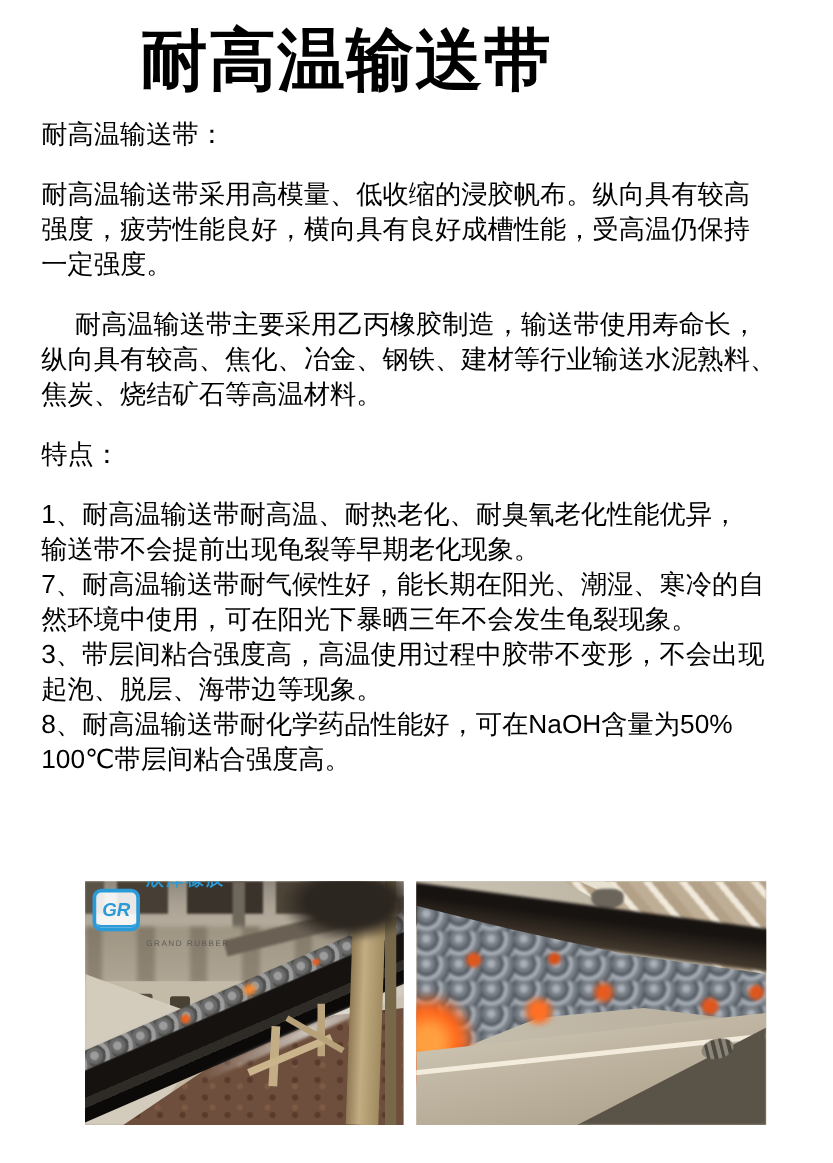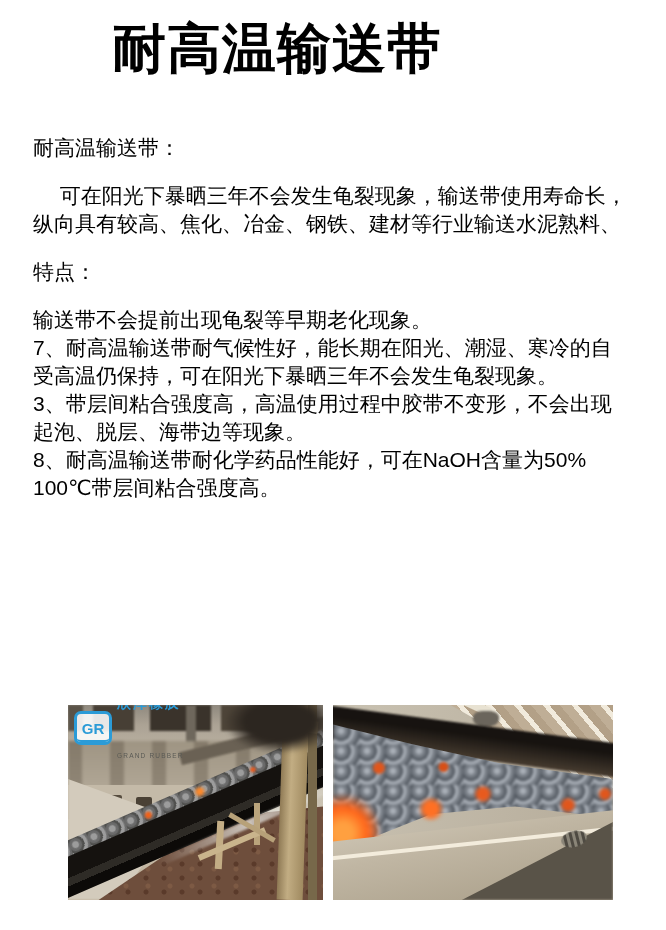--- a/index.html
+++ b/index.html
@@ -1,20 +1,20 @@
 <!DOCTYPE html>
 <html><head>
 <meta charset="utf-8">
 <style>
   html,body{margin:0;padding:0;background:#ffffff;}
   .page{position:relative;width:666px;height:930px;background:#ffffff;overflow:hidden;
         font-family:"Liberation Sans","DejaVu Sans",sans-serif;color:#000;}
   .title{position:absolute;top:16px;left:0;width:554px;text-align:center;
          font-size:54px;font-weight:700;letter-spacing:1px;line-height:64px;}
-  .body-text{position:absolute;top:94px;left:33px;width:600px;font-size:21px;margin-top:40px;}
+  .body-text{position:absolute;top:94px;left:33px;width:600px;font-size:21px;}
   .para{margin:0 0 20px 0;}
   .line{height:28px;line-height:28px;white-space:nowrap;}
 
   
   .photo{position:absolute;top:705px;height:195px;overflow:hidden;background:#c6bdac;}
   .photo *{position:absolute;}
   .photo-left{left:68px;width:255px;}
   .photo-right{left:333px;width:280px;}
 
   
@@ -62,21 +62,21 @@
   .lp-brace{left:158px;top:120px;width:52px;height:5px;background:#b7a179;transform:rotate(30deg);}
   .lp-beam{left:212px;top:0;width:26px;height:100%;transform:rotate(2deg);
      background:linear-gradient(90deg,#8f7a55,#c2ad83 40%,#a08a60);}
   .lp-beam2{left:240px;top:0;width:9px;height:100%;background:#77684a;filter:blur(.5px);}
   .lp-bracket{left:188px;top:14px;width:62px;height:12px;background:#9c8a66;transform:rotate(5deg);}
   .lp-trmass{right:-12px;top:-14px;width:110px;height:62px;filter:blur(2px);
      background:radial-gradient(ellipse at center,#2c2620 0 45%,rgba(44,38,32,0) 72%);}
   .lp-logo{left:6px;top:6px;width:150px;height:34px;display:flex;align-items:center;gap:5px;
      position:absolute;}
   .logo-mark{position:static;width:32px;height:28px;border:3px solid #2b9bd7;border-radius:7px;
-     background:rgba(255,255,255,.88);color:#2b9bd7;font-weight:700;
+     background:rgba(255,255,255,.88);color:#2b9bd7;font-weight:700;font-style:italic;
      font-size:15px;display:flex;align-items:center;justify-content:center;flex:0 0 auto;
      box-shadow:inset 0 -5px 0 -3px #2b9bd7;}
   .logo-text{position:static;display:flex;flex-direction:column;line-height:1;gap:41px;}
   .logo-cn{position:static;font-size:14px;font-weight:700;color:#2b9bd7;letter-spacing:2px;}
   .logo-en{position:static;font-size:6.5px;color:#5a5a55;letter-spacing:1.2px;margin-top:2px;}
 
   
   .rp-bg{inset:0;background:linear-gradient(100deg,#c9c2b2,#b5ab99);}
   .rp-ceiling{left:0;top:0;width:100%;height:100%;filter:blur(.7px);
      clip-path:polygon(42% 0,100% 0,100% 46%,76% 28%);
@@ -128,30 +128,37 @@
 
 <div class="page">
 
   <div class="title">耐高温输送带</div>
 
   <div class="body-text">
       <div class="para">
         <div class="line">耐高温输送带：</div>
       </div>
       <div class="para">
-        <div class="line">　 可在阳光下暴晒三年不会发生龟裂现象，输送带使用寿命长，</div>
+        <div class="line">耐高温输送带采用高模量、低收缩的浸胶帆布。纵向具有较高</div>
+        <div class="line">强度，疲劳性能良好，横向具有良好成槽性能，受高温仍保持</div>
+        <div class="line">一定强度。</div>
+      </div>
+      <div class="para">
+        <div class="line">　 耐高温输送带主要采用乙丙橡胶制造，输送带使用寿命长，</div>
         <div class="line">纵向具有较高、焦化、冶金、钢铁、建材等行业输送水泥熟料、</div>
+        <div class="line">焦炭、烧结矿石等高温材料。</div>
       </div>
       <div class="para">
         <div class="line">特点：</div>
       </div>
       <div class="para">
+        <div class="line"> 1、耐高温输送带耐高温、耐热老化、耐臭氧老化性能优异，</div>
         <div class="line">输送带不会提前出现龟裂等早期老化现象。</div>
         <div class="line">7、耐高温输送带耐气候性好，能长期在阳光、潮湿、寒冷的自</div>
-        <div class="line">受高温仍保持，可在阳光下暴晒三年不会发生龟裂现象。</div>
+        <div class="line">然环境中使用，可在阳光下暴晒三年不会发生龟裂现象。</div>
         <div class="line">3、带层间粘合强度高，高温使用过程中胶带不变形，不会出现</div>
         <div class="line">起泡、脱层、海带边等现象。</div>
         <div class="line">8、耐高温输送带耐化学药品性能好，可在NaOH含量为50%</div>
         <div class="line">100℃带层间粘合强度高。</div>
       </div>
     </div>
 
   <div class="photo photo-left">
     <div class="lp-bg"></div>
     <div class="lp-roof"></div>

